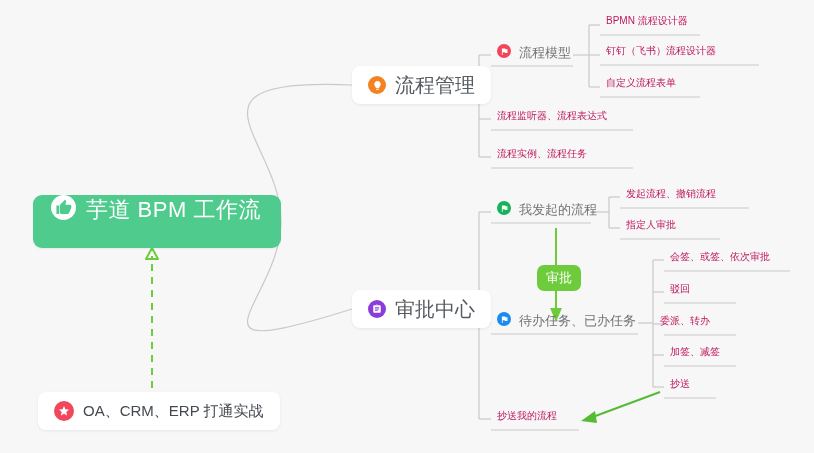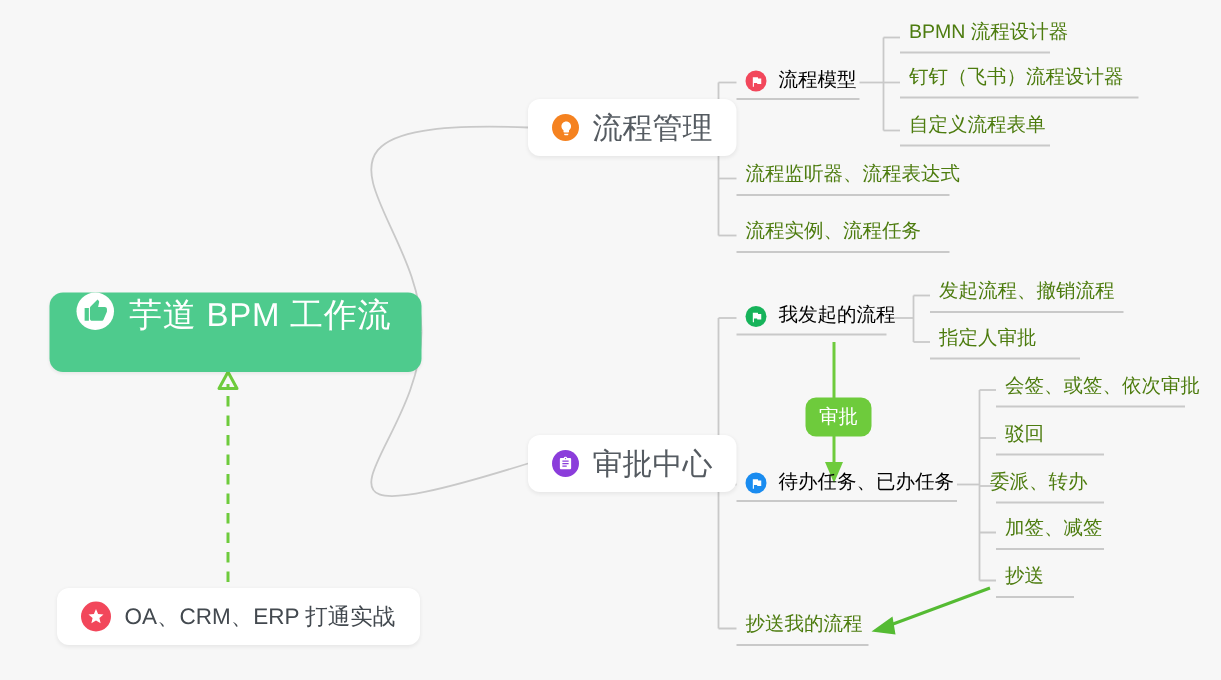--- a/index.html
+++ b/index.html
@@ -99,36 +99,36 @@
     border-radius: 50%;
     background: #ffffff;
     display: flex;
     align-items: center;
     justify-content: center;
   }
 
   
   .leaf {
     position: absolute;
-    font-size: 13px;
-    color: #4d7c0f;
+    font-size: 10px;
+    color: #be185d;
     white-space: nowrap;
     padding: 0 6px 5px 6px;
     box-sizing: border-box;
     line-height: 16px;
   }
   .leaf .leaf-text { display: inline-block; }
 
   
   .leaf-ico {
     position: absolute;
     display: flex;
-    align-items: flex-end;
+    align-items: flex-start;
     font-size: 13px;
-    color: #000000;
+    color: #737373;
     white-space: nowrap;
     padding: 0 6px 5px 6px;
     box-sizing: border-box;
     line-height: 17px;
   }
   .leaf-ico .leaf-text { margin-left: 8px; }
 
   
   .anno-label {
     position: absolute;

